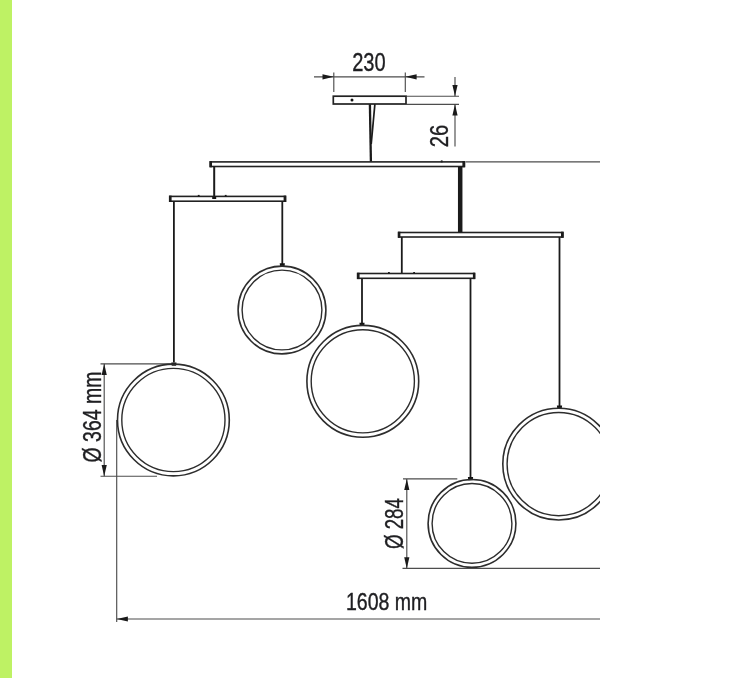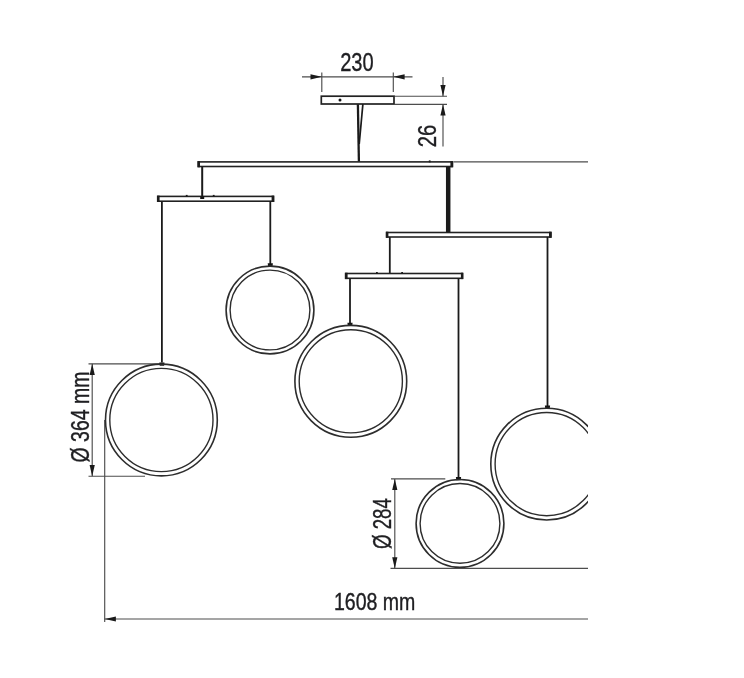--- a/index.html
+++ b/index.html
@@ -1,16 +1,16 @@
 <!DOCTYPE html>
 <html><head>
 <meta charset="utf-8">
 <style>
   html,body{margin:0;padding:0;background:#ffffff;}
-  .wrap{width:588px;height:678px;position:relative;overflow:hidden;background:#bef264;}
+  .wrap{width:588px;height:678px;position:relative;overflow:hidden;background:#bef264;padding-left:12px;}
   svg text{font-family:"Liberation Sans",sans-serif;fill:#1f1f22;stroke:#1f1f22;stroke-width:0.38;}
 </style>
 </head>
 <body>
 <div class="wrap">
 <svg width="744" height="678" viewBox="0 0 744 678" xmlns="http://www.w3.org/2000/svg">
   <rect x="0" y="0" width="744" height="678" fill="#ffffff"></rect>
 
   <g stroke="#4d4d4d" stroke-width="1.15" fill="none">
 

